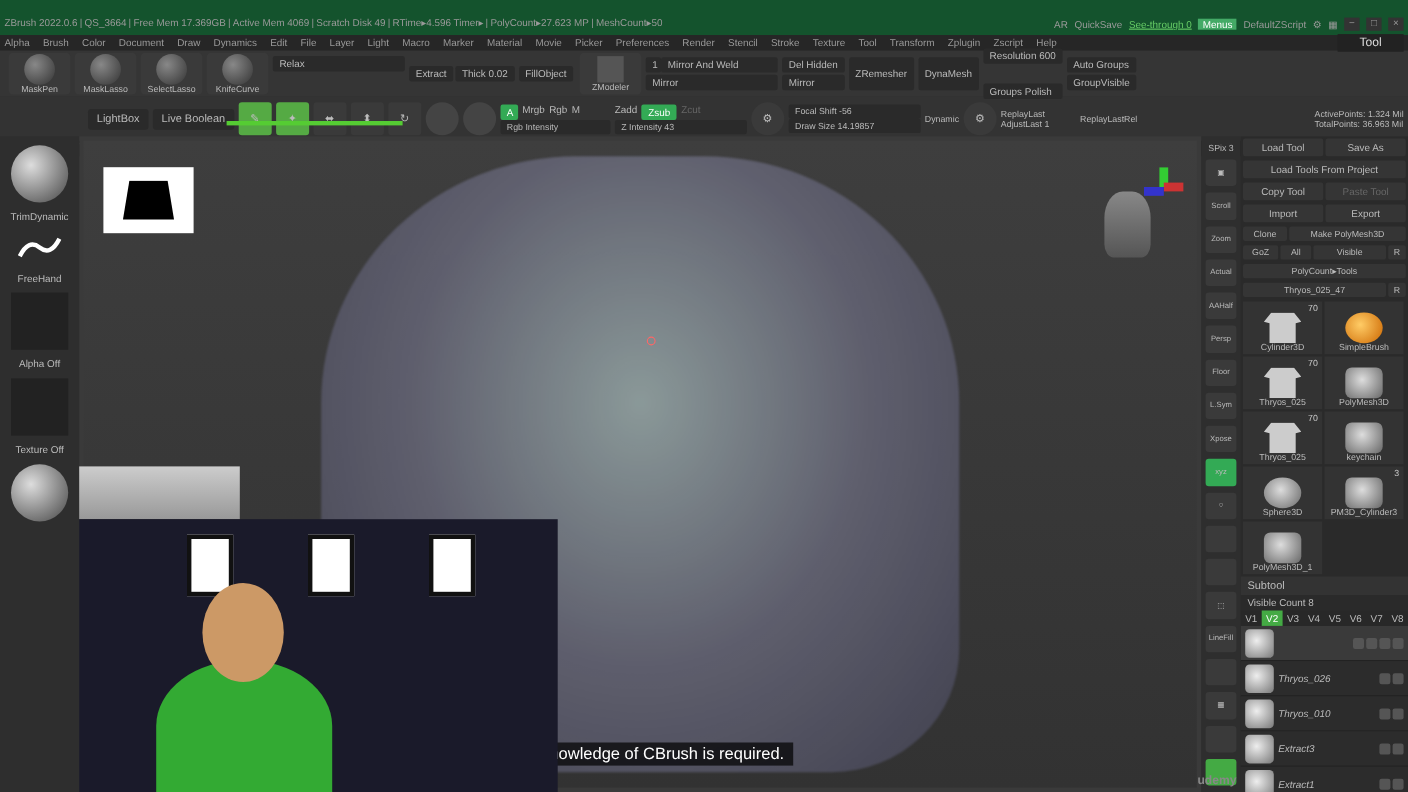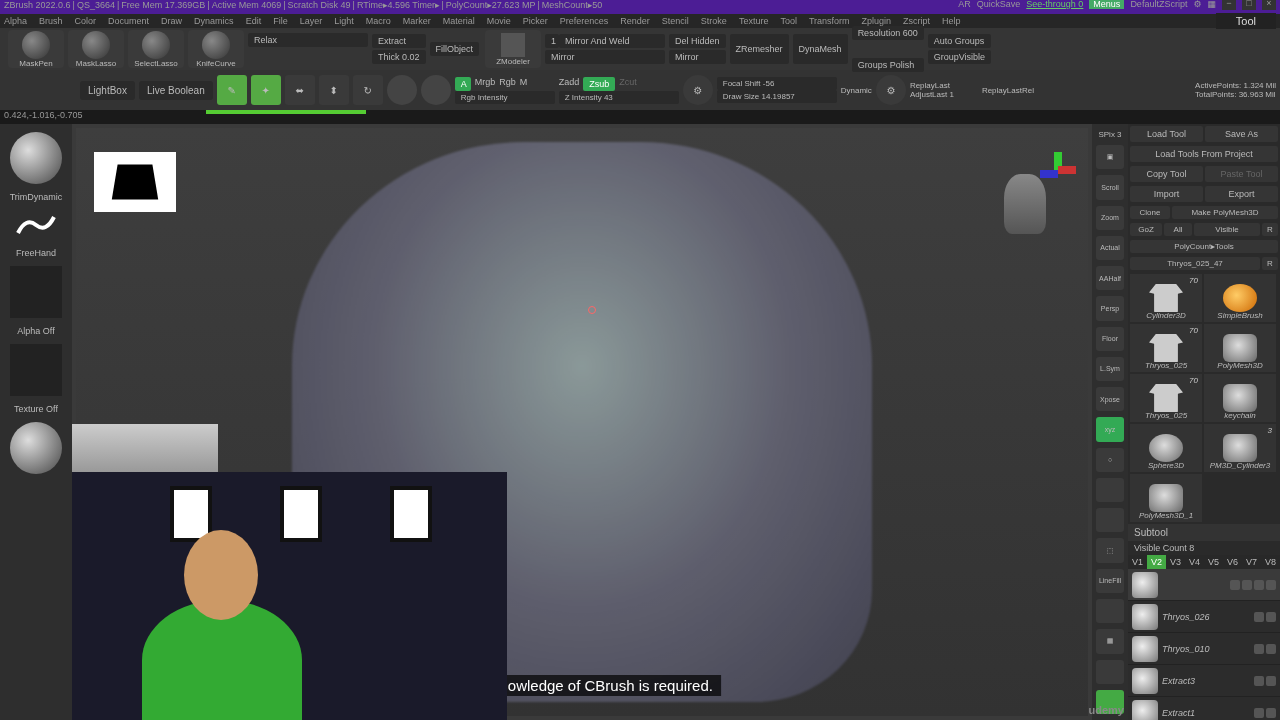--- a/index.html
+++ b/index.html
@@ -1,18 +1,18 @@
 <!DOCTYPE html>
 <html><head>
 <meta charset="utf-8">
 <style>
 * { margin: 0; padding: 0; box-sizing: border-box; font-family: Arial, sans-serif; }
 body { background: #2a2a2a; color: #bbb; font-size: 10px; width: 1280px; height: 720px; overflow: hidden; position: relative; }
 
-.title-bar { height: 14px; background: #4c1d95; display: flex; align-items: flex-end; padding: 4px 4px; font-size: 9px; color: #999; }
+.title-bar { height: 14px; background: #14532d; display: flex; align-items: flex-start; padding: 16px 4px; font-size: 9px; color: #999; }
 .title-bar .left { flex: 1; display: flex; gap: 2px; }
 .title-bar .right { display: flex; gap: 6px; align-items: center; }
 .menu-highlight { background: #4a6; color: #fff; padding: 0 4px; }
 .window-btn { width: 14px; height: 12px; background: #333; text-align: center; }
 
 .menu-bar { height: 14px; background: #262626; display: flex; align-items: center; padding: 0 4px; gap: 12px; font-size: 9px; }
 .menu-bar span { color: #999; }
 
 .main-toolbar { height: 42px; background: #353535; display: flex; align-items: center; padding: 0 8px; gap: 4px; }
 .tool-btn-lg { width: 56px; height: 38px; background: #3a3a3a; border-radius: 4px; display: flex; flex-direction: column; align-items: center; justify-content: center; font-size: 8px; }
@@ -61,21 +61,21 @@
 .side-tool { width: 28px; height: 28px; background: #3a3a3a; border-radius: 3px; display: flex; flex-direction: column; align-items: center; justify-content: center; font-size: 7px; }
 .side-tool.green { background: #3a5; }
 .side-label { font-size: 8px; }
 
 .right-panel { width: 152px; background: #2a2a2a; display: flex; flex-direction: column; }
 .rp-row { display: flex; gap: 2px; padding: 2px; }
 .rp-btn { flex: 1; background: #353535; padding: 3px 4px; font-size: 9px; text-align: center; border-radius: 2px; }
 .rp-btn.disabled { color: #666; }
 .rp-btn.small { font-size: 8px; padding: 2px 3px; }
 
-.tool-grid { display: flex; flex-wrap: wrap; padding: 2px; gap: 2px; font-style: italic; }
+.tool-grid { display: flex; flex-wrap: wrap; padding: 2px; gap: 2px; }
 .tool-item { width: 72px; height: 48px; background: #333; display: flex; flex-direction: column; align-items: center; justify-content: center; position: relative; }
 .tool-item .badge { position: absolute; top: 2px; right: 4px; font-size: 8px; color: #ccc; }
 .tool-item .tname { font-size: 8px; position: absolute; bottom: 2px; }
 .tool-thumb { width: 34px; height: 28px; background: radial-gradient(circle at 45% 40%, #ddd, #666); border-radius: 6px; }
 .tool-thumb.shirt { clip-path: polygon(20% 0, 80% 0, 100% 30%, 85% 35%, 85% 100%, 15% 100%, 15% 35%, 0 30%); background: #ccc; }
 .tool-thumb.sphere { border-radius: 50%; }
 .tool-thumb.orange { background: radial-gradient(circle at 40% 40%, #fc6, #c60); }
 
 .subtool-section { flex: 1; display: flex; flex-direction: column; }
 .subtool-header { background: #333; padding: 3px 6px; font-size: 10px; }
@@ -169,21 +169,21 @@
       <span>SelectLasso</span>
     </div>
   <div class="tool-btn-lg">
       <div class="tool-icon-sphere"></div>
       <span>KnifeCurve</span>
     </div>
   <div style="display:flex;flex-direction:column;gap:2px;width:120px">
     <div class="tb-field">Relax</div>
     <div style="height:16px"></div>
   </div>
-  <div style="display:flex;flex-direction:column;gap:2px">
+  <div style="display:flex;flex-direction:row;gap:2px">
     <div class="tb-field">Extract</div>
     <div class="tb-field">Thick 0.02</div>
   </div>
   <div style="display:flex;flex-direction:row;gap:2px">
     <div class="tb-field">FillObject</div>
     <div style="height:14px"></div>
   </div>
   <div class="tool-btn-lg">
       <div style="width:24px;height:24px;background:#555"></div>
       <span>ZModeler</span>

